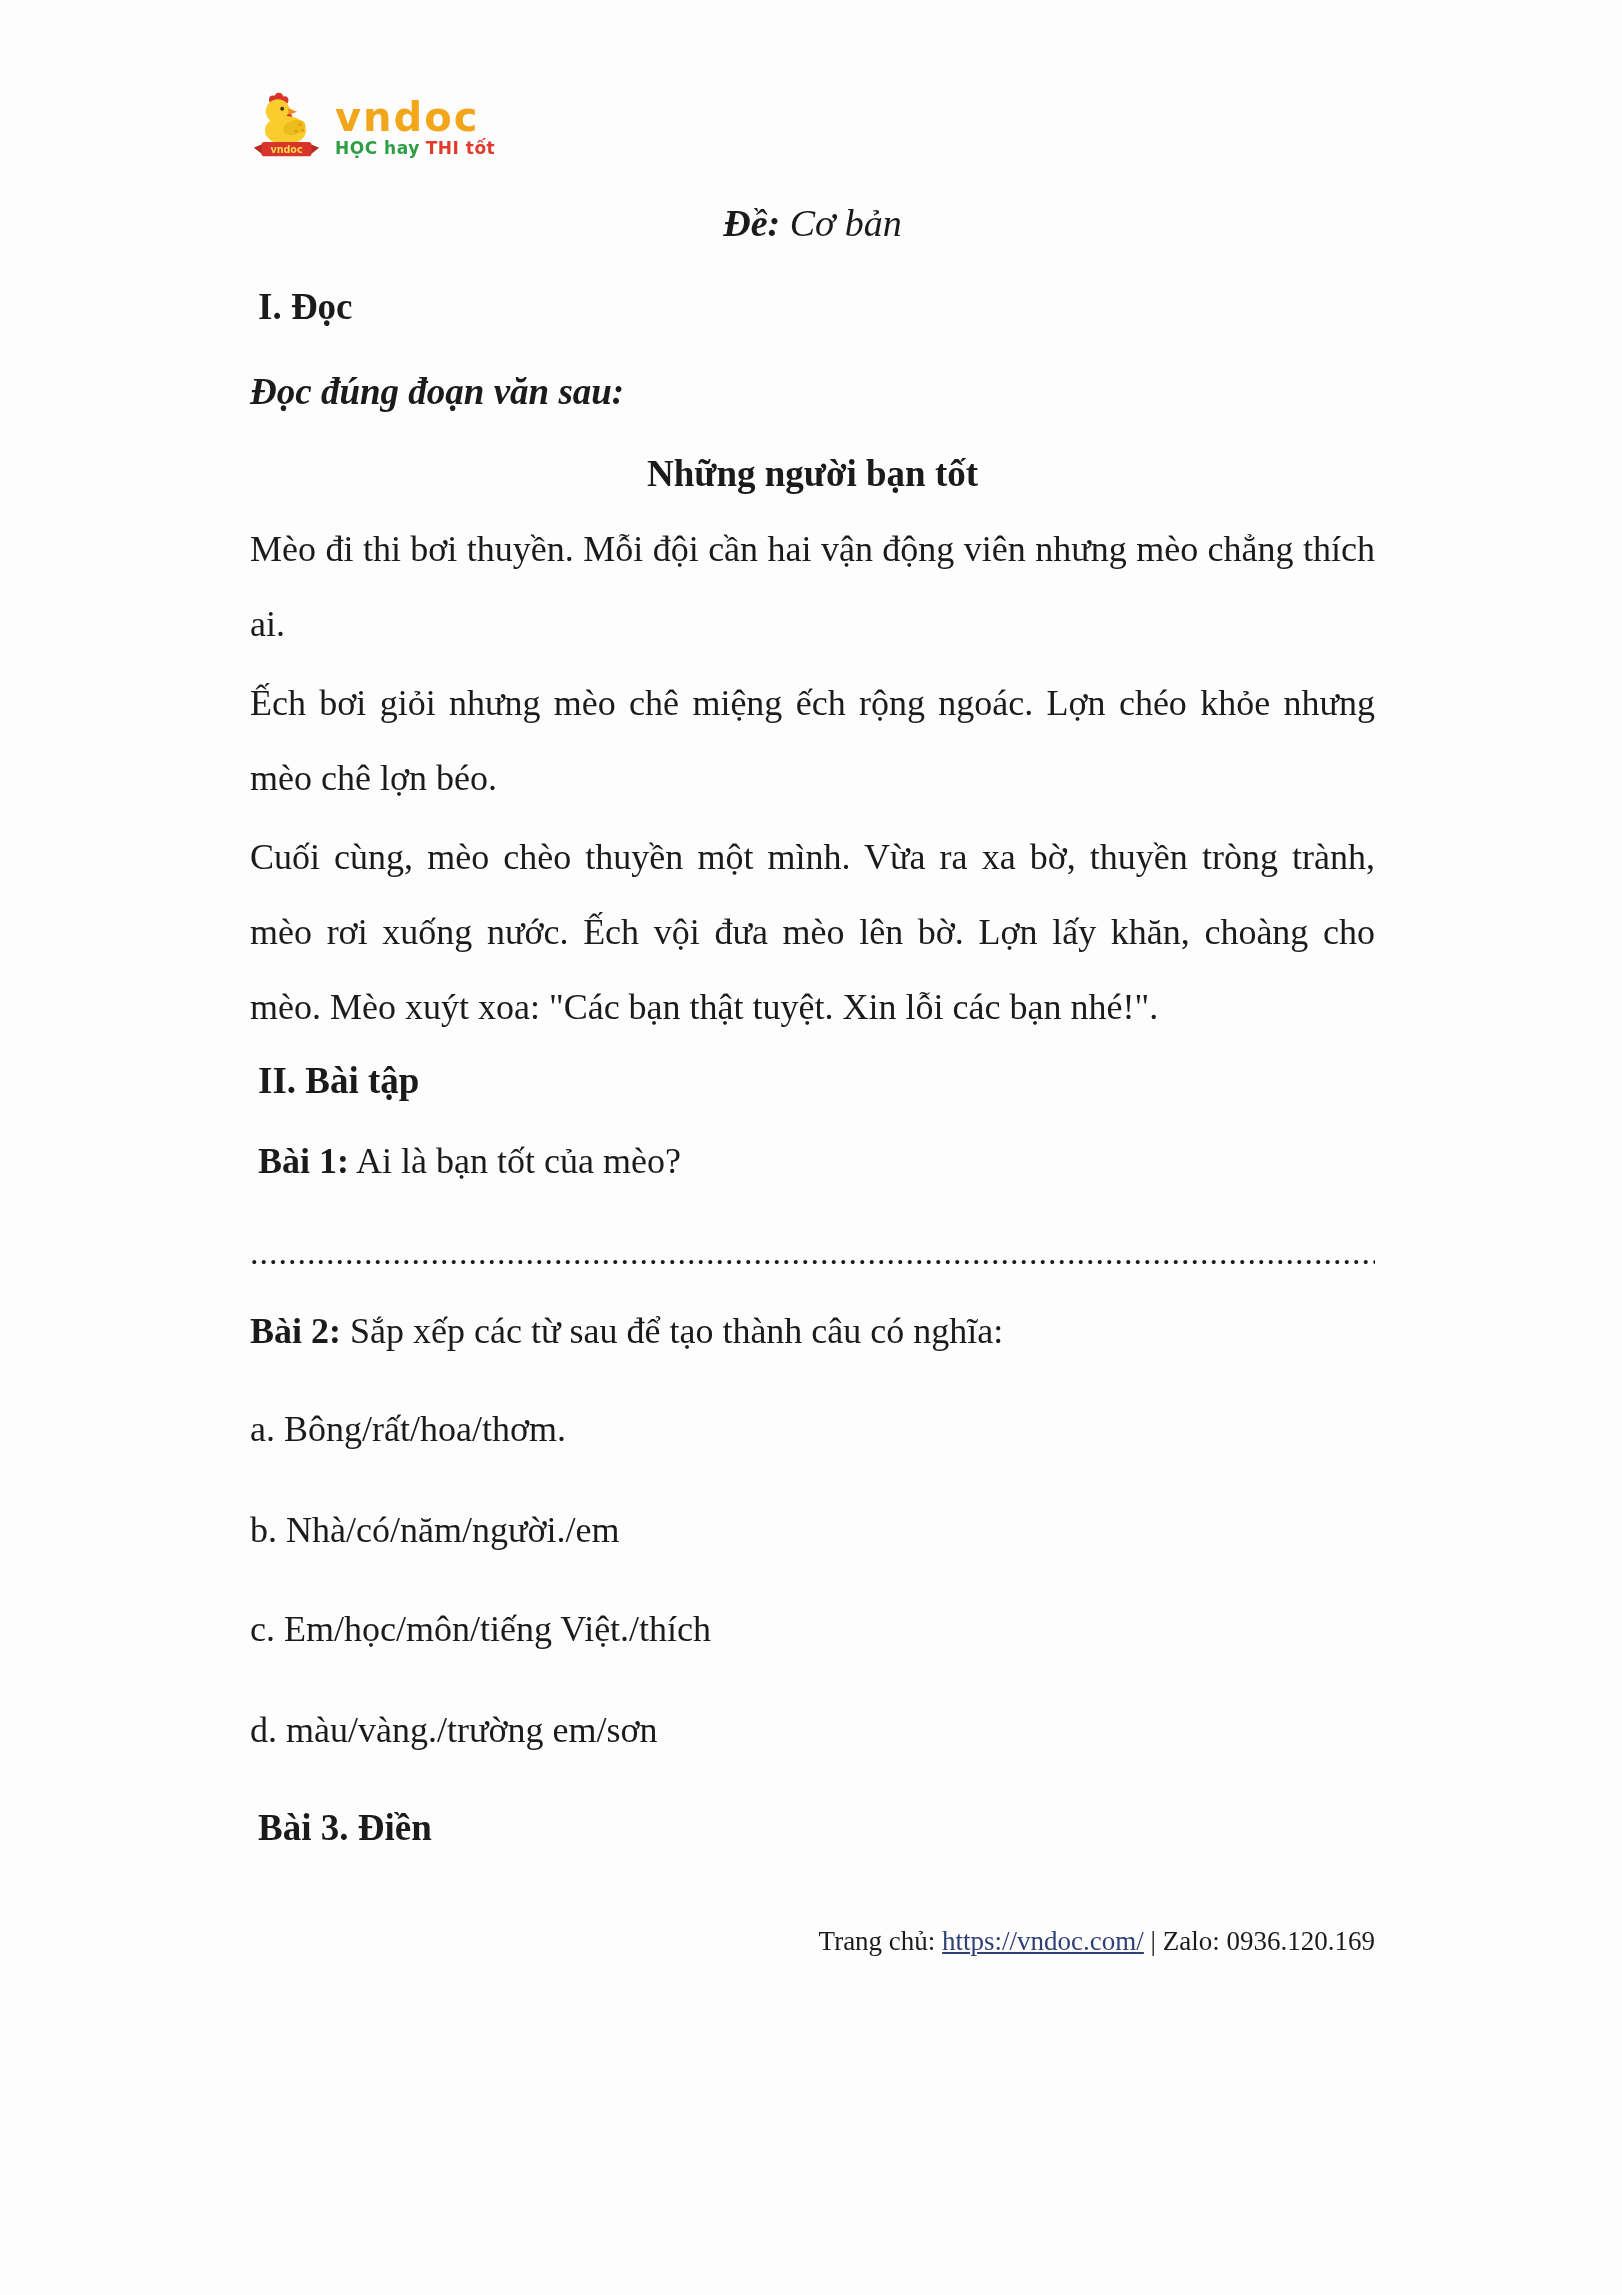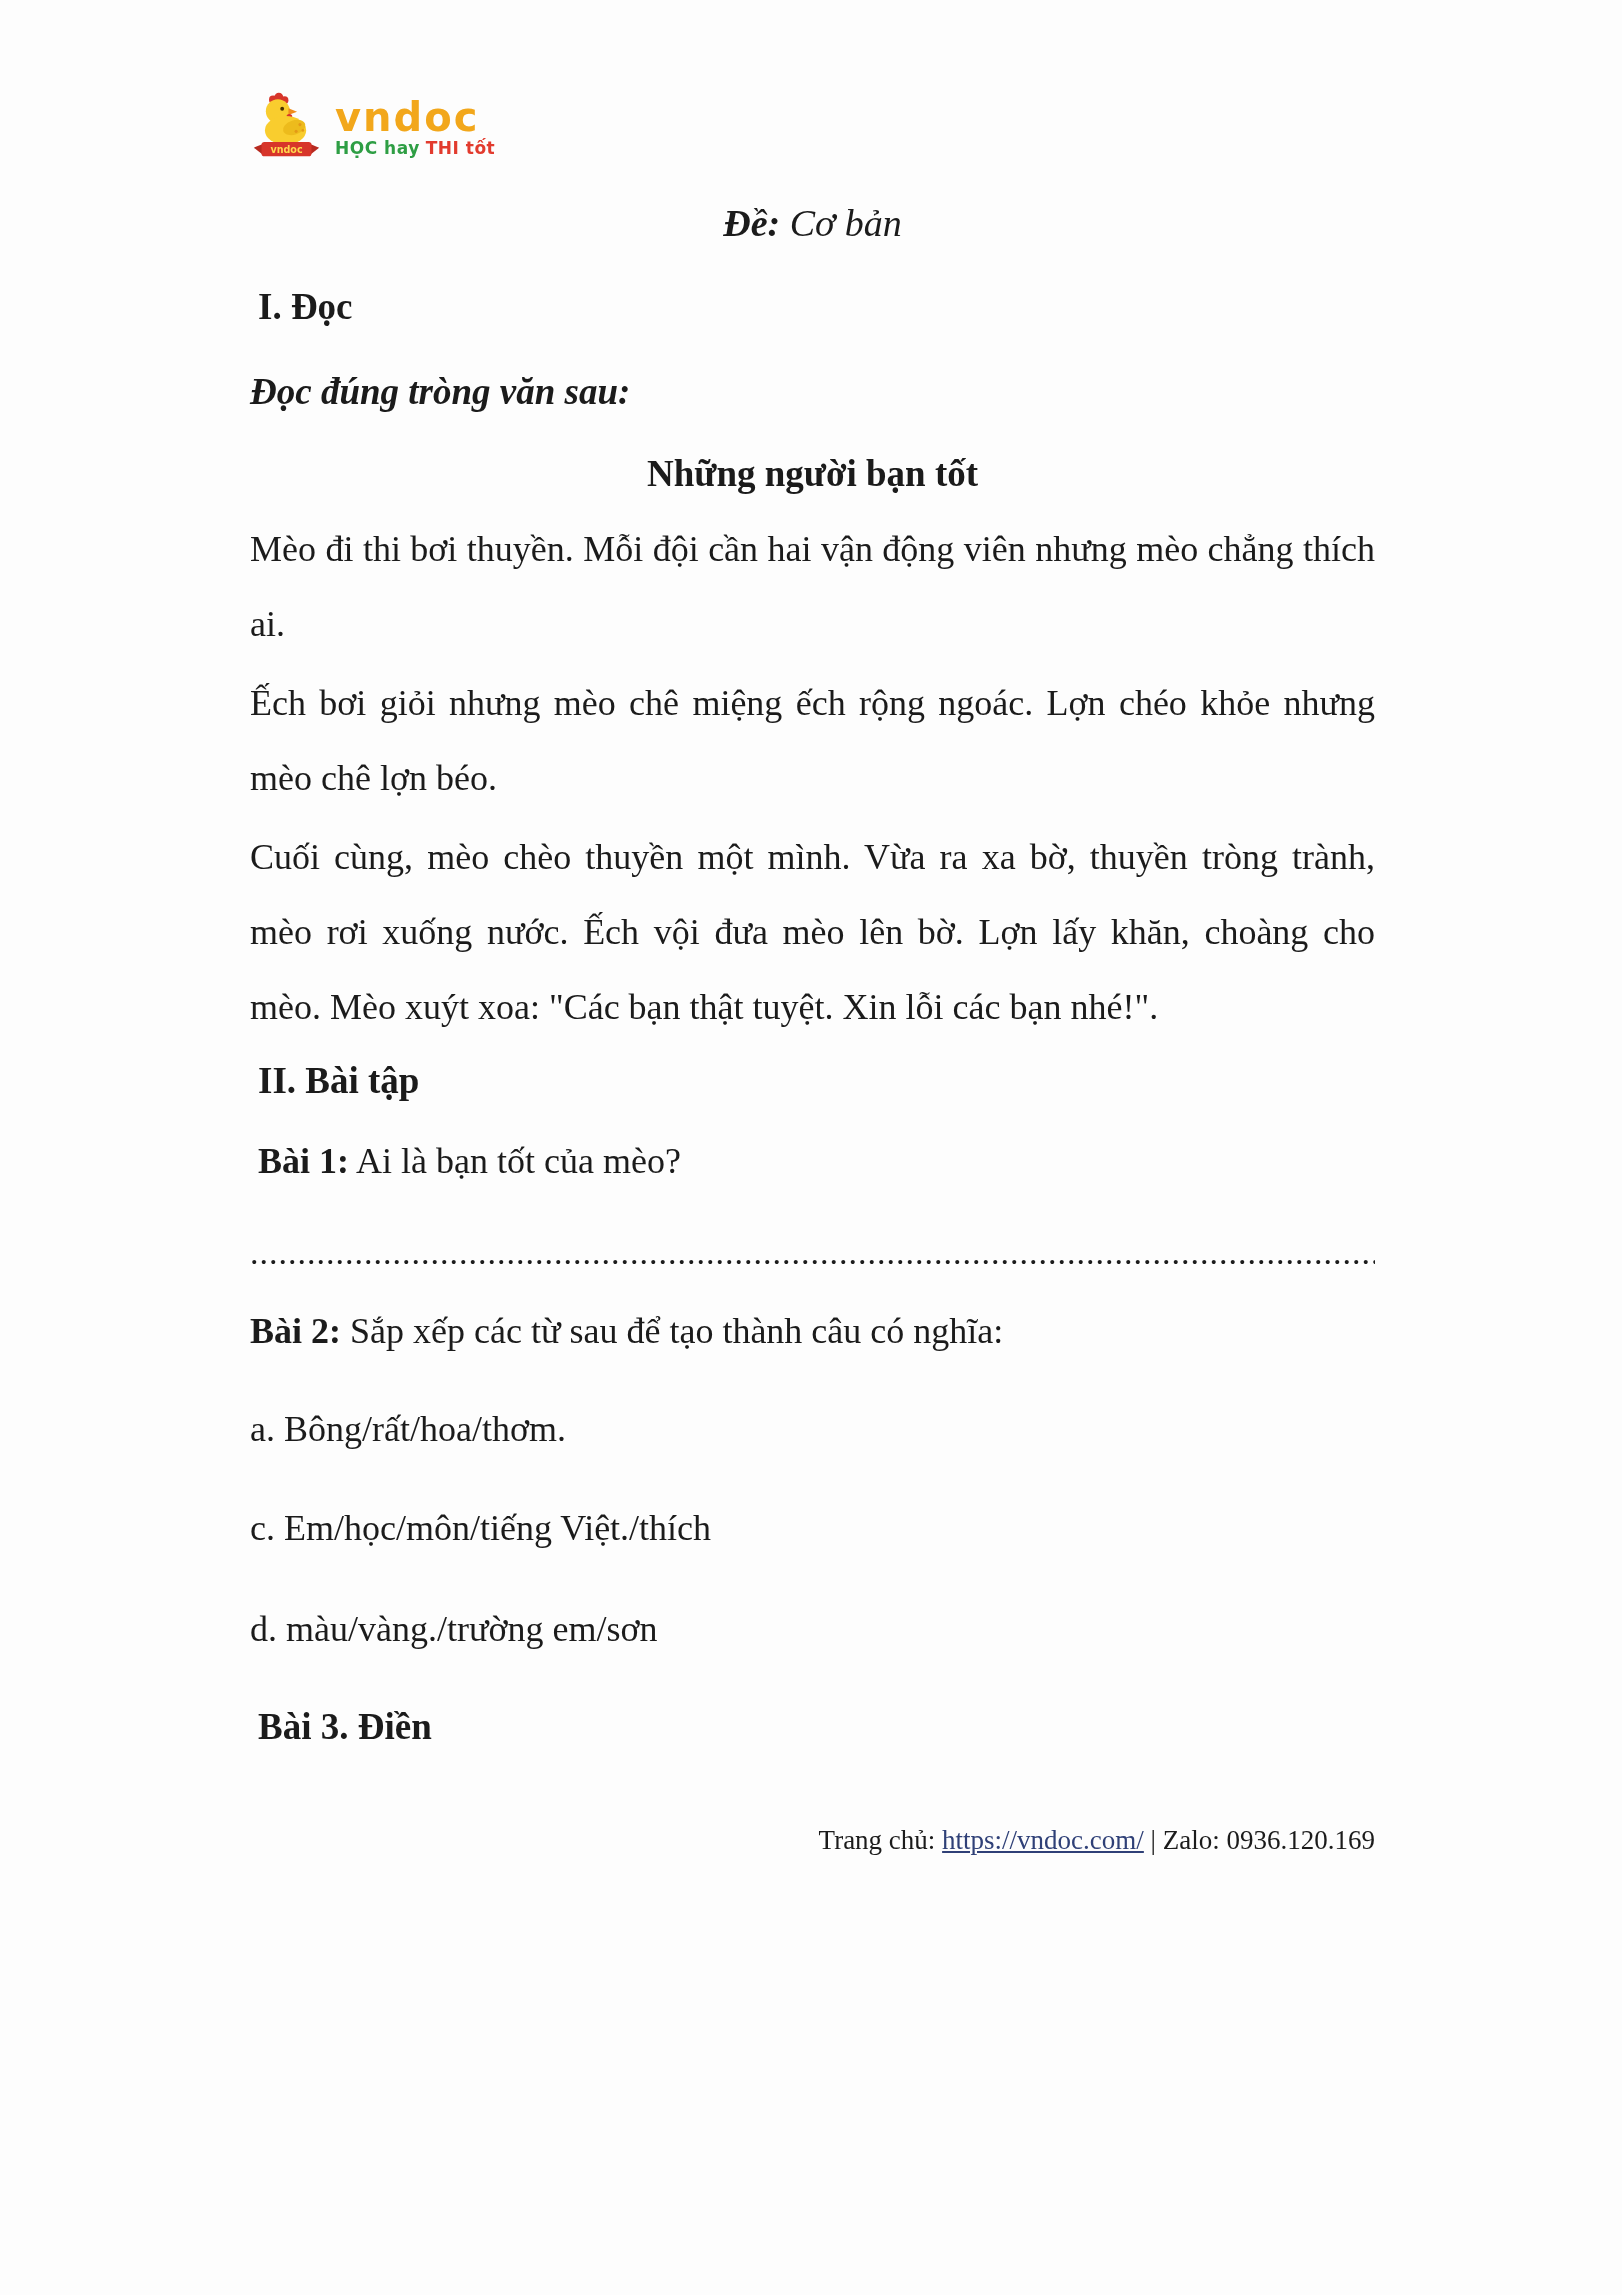--- a/index.html
+++ b/index.html
@@ -94,21 +94,21 @@
   </div>
 
 
 
   <div class="doc-exam block">
     <span class="lbl">Đề:</span><span> Cơ bản</span>
   </div>
 
   <div class="sec-heading block">I. Đọc</div>
 
-  <div class="instruction block">Đọc đúng tròng văn sau:</div>
+  <div class="instruction block">Đọc đúng đoạn văn sau:</div>
 
   <div class="passage-title block">Những người bạn tốt</div>
 
   <div class="passage">
     <p class="first">Mèo đi thi bơi thuyền. Mỗi đội cần hai vận động viên nhưng mèo chẳng thích ai.</p>
     <p>Ếch bơi giỏi nhưng mèo chê miệng ếch rộng ngoác. Lợn chéo khỏe nhưng mèo chê lợn béo.</p>
     <p>Cuối cùng, mèo chèo thuyền một mình. Vừa ra xa bờ, thuyền tròng trành, mèo rơi xuống nước. Ếch vội đưa mèo lên bờ. Lợn lấy khăn, choàng cho mèo. Mèo xuýt xoa: "Các bạn thật tuyệt. Xin lỗi các bạn nhé!".</p>
   </div>
 
   <div class="sec-heading-2 block">II. Bài tập</div>
@@ -117,20 +117,21 @@
     <span class="lbl">Bài 1:</span><span> Ai là bạn tốt của mèo?</span>
   </div>
 
   <div class="dots-line block">........................................................................................................................………………</div>
 
   <div class="exercise-q2 block">
     <span class="lbl">Bài 2:</span><span> Sắp xếp các từ sau để tạo thành câu có nghĩa:</span>
   </div>
 
   <div class="ex2-item ia block">a. Bông/rất/hoa/thơm.</div>
+  <div class="ex2-item ib block">b. Nhà/có/năm/người./em</div>
   <div class="ex2-item ic block">c. Em/học/môn/tiếng Việt./thích</div>
   <div class="ex2-item id block">d. màu/vàng./trường em/sơn</div>
 
   <div class="ex3-heading block">Bài 3. Điền</div>
 
   <div class="footer block">
     <span>Trang chủ: </span><a href="#">https://vndoc.com/</a><span> | Zalo: 0936.120.169</span>
   </div>
 
 </div>

